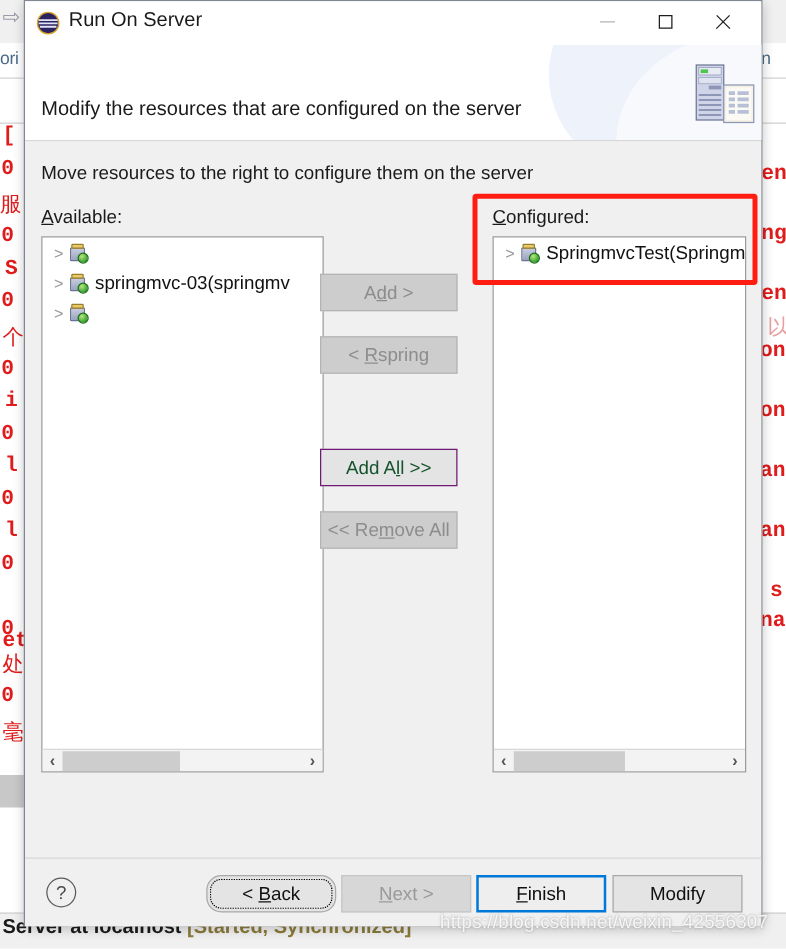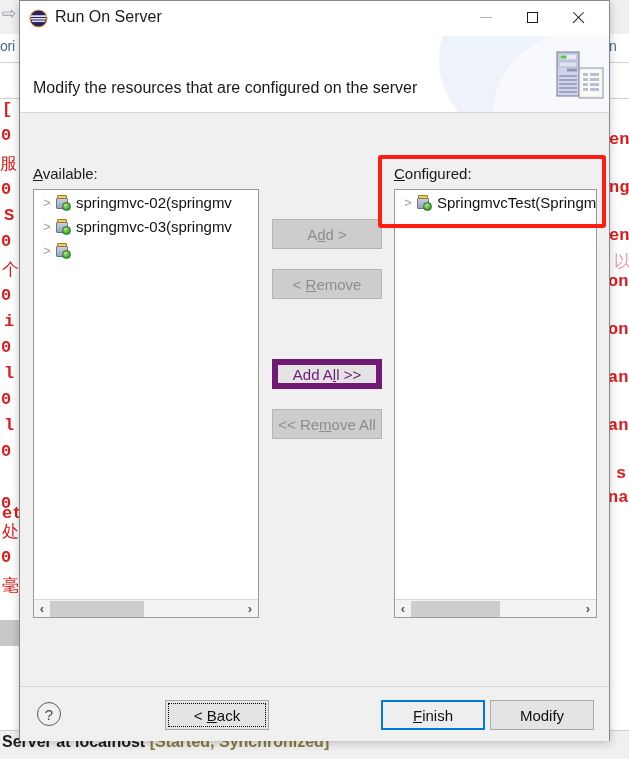--- a/index.html
+++ b/index.html
@@ -328,36 +328,36 @@
     font-size: 13px;
     color: #555;
     font-weight: bold;
   }
   .hsb-left  { left: 0; }
   .hsb-right { right: 0; }
 
   
   .mid-btn {
     position: absolute;
-    left: 252px;
+    left: 236px;
     width: 110px;
     height: 30px;
     font-size: 15px;
     background: #cdcdcd;
     border: 1px solid #b4b4b4;
     color: #8d8d8d;
     box-sizing: border-box;
     display: flex;
     align-items: center;
     justify-content: center;
   }
   .mid-btn.enabled {
     background: #e4e4e4;
-    border: 6px solid #701a75;
-    color: #701a75;
+    border: 1px solid #701a75;
+    color: #14532d;
   }
   .mid-btn u { text-decoration: underline; }
   .btn-add       { top: 106px; }
   .btn-remove    { top: 156px; }
   .btn-add-all   { top: 246px; }
   .btn-remove-all{ top: 296px; }
 
   
   .footer {
     position: absolute;
@@ -390,20 +390,21 @@
     color: #101010;
     box-sizing: border-box;
     display: flex;
     align-items: center;
     justify-content: center;
   }
   .foot-btn u { text-decoration: underline; }
   .foot-btn.focused {
     outline: 1px dotted #000;
     outline-offset: -4px;
+    border-radius: 12px;
   }
   .foot-btn.disabled {
     background: #d7d7d7;
     border-color: #c5c5c5;
     color: #9a9a9a;
   }
   .foot-btn.default {
     border: 2px solid #0078d7;
     background: #eeeeee;
   }
@@ -539,34 +540,34 @@
             <rect x="41" y="37" width="9" height="3"></rect>
           <rect x="34" y="42" width="5" height="3"></rect>
             <rect x="41" y="42" width="9" height="3"></rect>
         </g>
       </svg>
     </div>
     <div class="banner-sep"></div>
 
     <div class="body-area">
 
+      <div class="instruction">Move resources to the right to configure them on the server</div>
 
       <div class="col-label label-available">
         <u>A</u><span>vailable:</span>
       </div>
 
       <div class="listbox list-available">
         <div class="list-item">
           <span class="twisty">&gt;</span>
           <span class="item-icon">
             <span class="jar-body"></span>
               <span class="jar-top"></span>
               <span class="jar-badge"></span>
           </span>
-          <span class="item-label">springmvc-02(springmv</span>
         </div>
         <div class="list-item">
           <span class="twisty">&gt;</span>
           <span class="item-icon">
             <span class="jar-body"></span>
               <span class="jar-top"></span>
               <span class="jar-badge"></span>
           </span>
           <span class="item-label">springmvc-03(springmv</span>
         </div>
@@ -605,41 +606,45 @@
           <span class="hsb-arrow hsb-left">‹</span>
           <div class="hscroll-thumb" style="width:89px;"></div>
           <span class="hsb-arrow hsb-right">›</span>
         </div>
       </div>
 
       <div class="mid-btn btn-add">
         <span><span>A</span><u>d</u><span>d &gt;</span></span>
       </div>
       <div class="mid-btn btn-remove">
-        <span><span>&lt; </span><u>R</u><span>emove</span></span>
+        <span><span>&lt; </span><u>R</u><span>spring</span></span>
       </div>
       <div class="mid-btn btn-add-all enabled">
         <span><span>Add A</span><u>l</u><span>l &gt;&gt;</span></span>
       </div>
       <div class="mid-btn btn-remove-all">
         <span><span>&lt;&lt; Re</span><u>m</u><span>ove All</span></span>
       </div>
     </div>
 
     <div class="footer">
       <div class="help-icon">?</div>
 
       <div class="foot-btn btn-back focused">
         <span><span>&lt; </span><u>B</u><span>ack</span></span>
       </div>
+      <div class="foot-btn btn-next disabled">
+        <span><span></span><u>N</u><span>ext &gt;</span></span>
+      </div>
       <div class="foot-btn btn-finish default">
         <span><span></span><u>F</u><span>inish</span></span>
       </div>
       <div class="foot-btn btn-cancel">
         <span><span>Modify</span><u></u><span></span></span>
       </div>
     </div>
   </div>
 
   <div class="annot-rect"></div>
 
+  <div class="watermark">https://blog.csdn.net/weixin_42556307</div>
 
 </div>
 
 </body></html>

